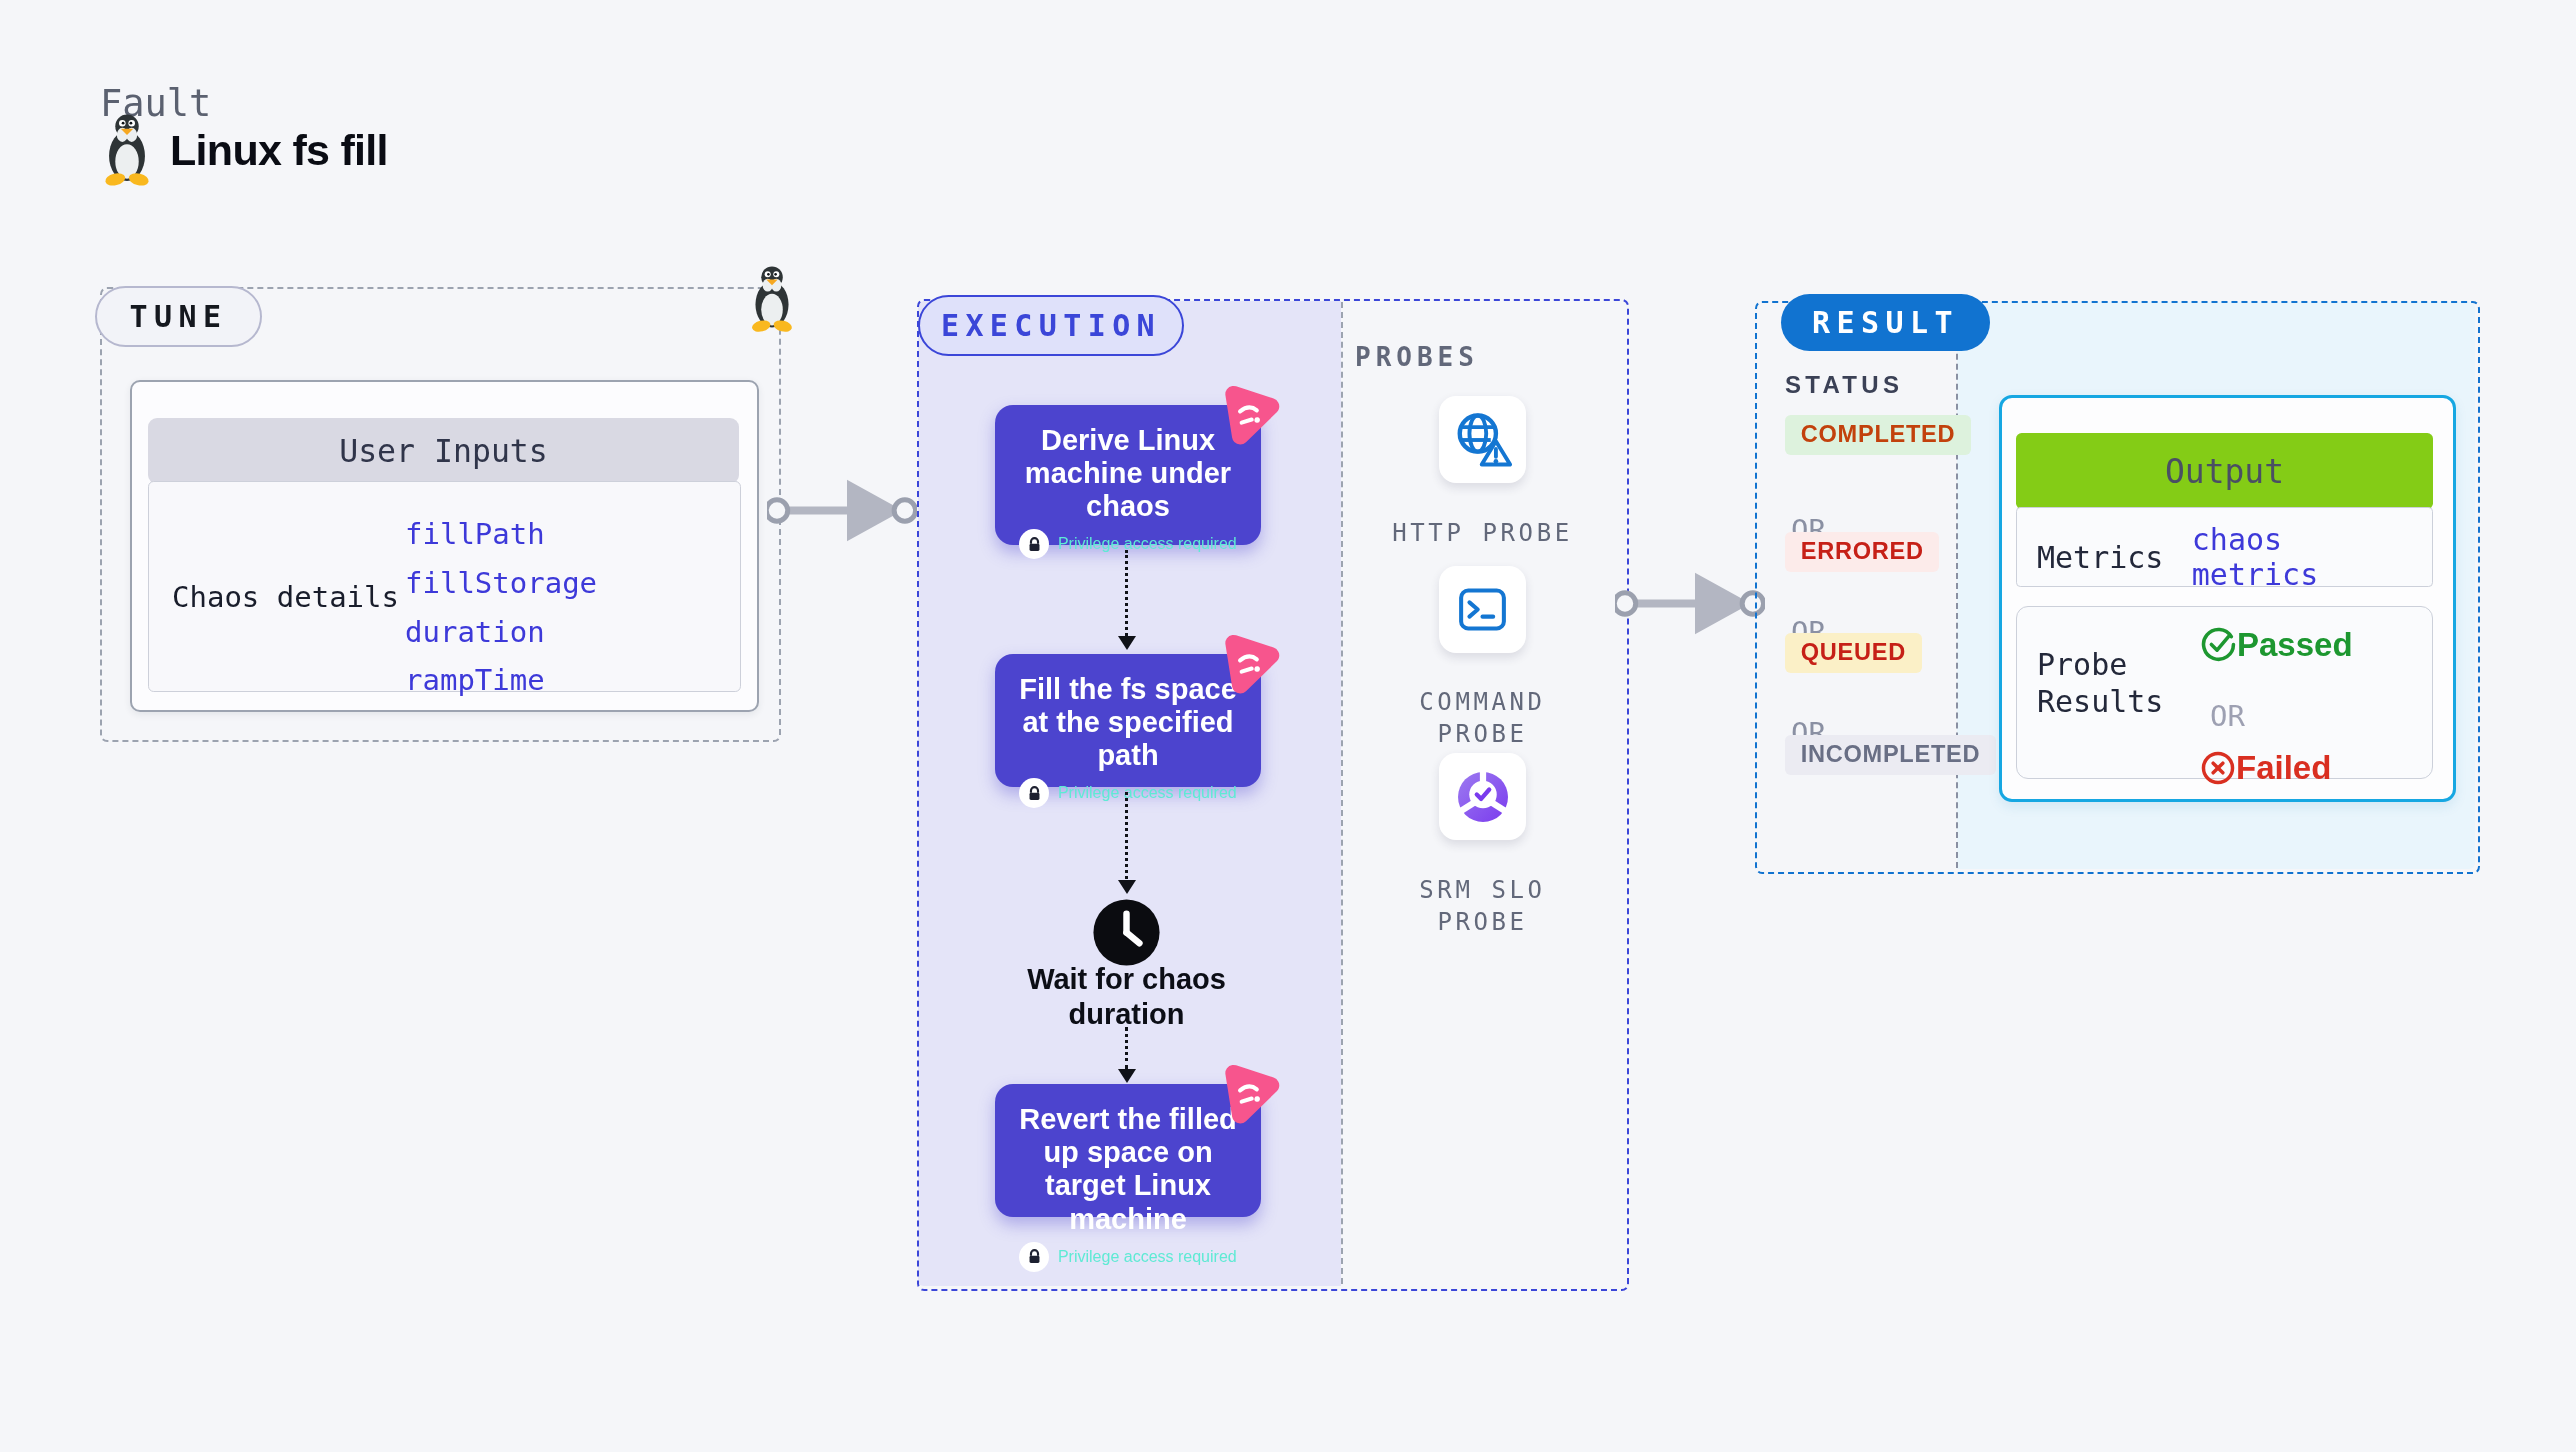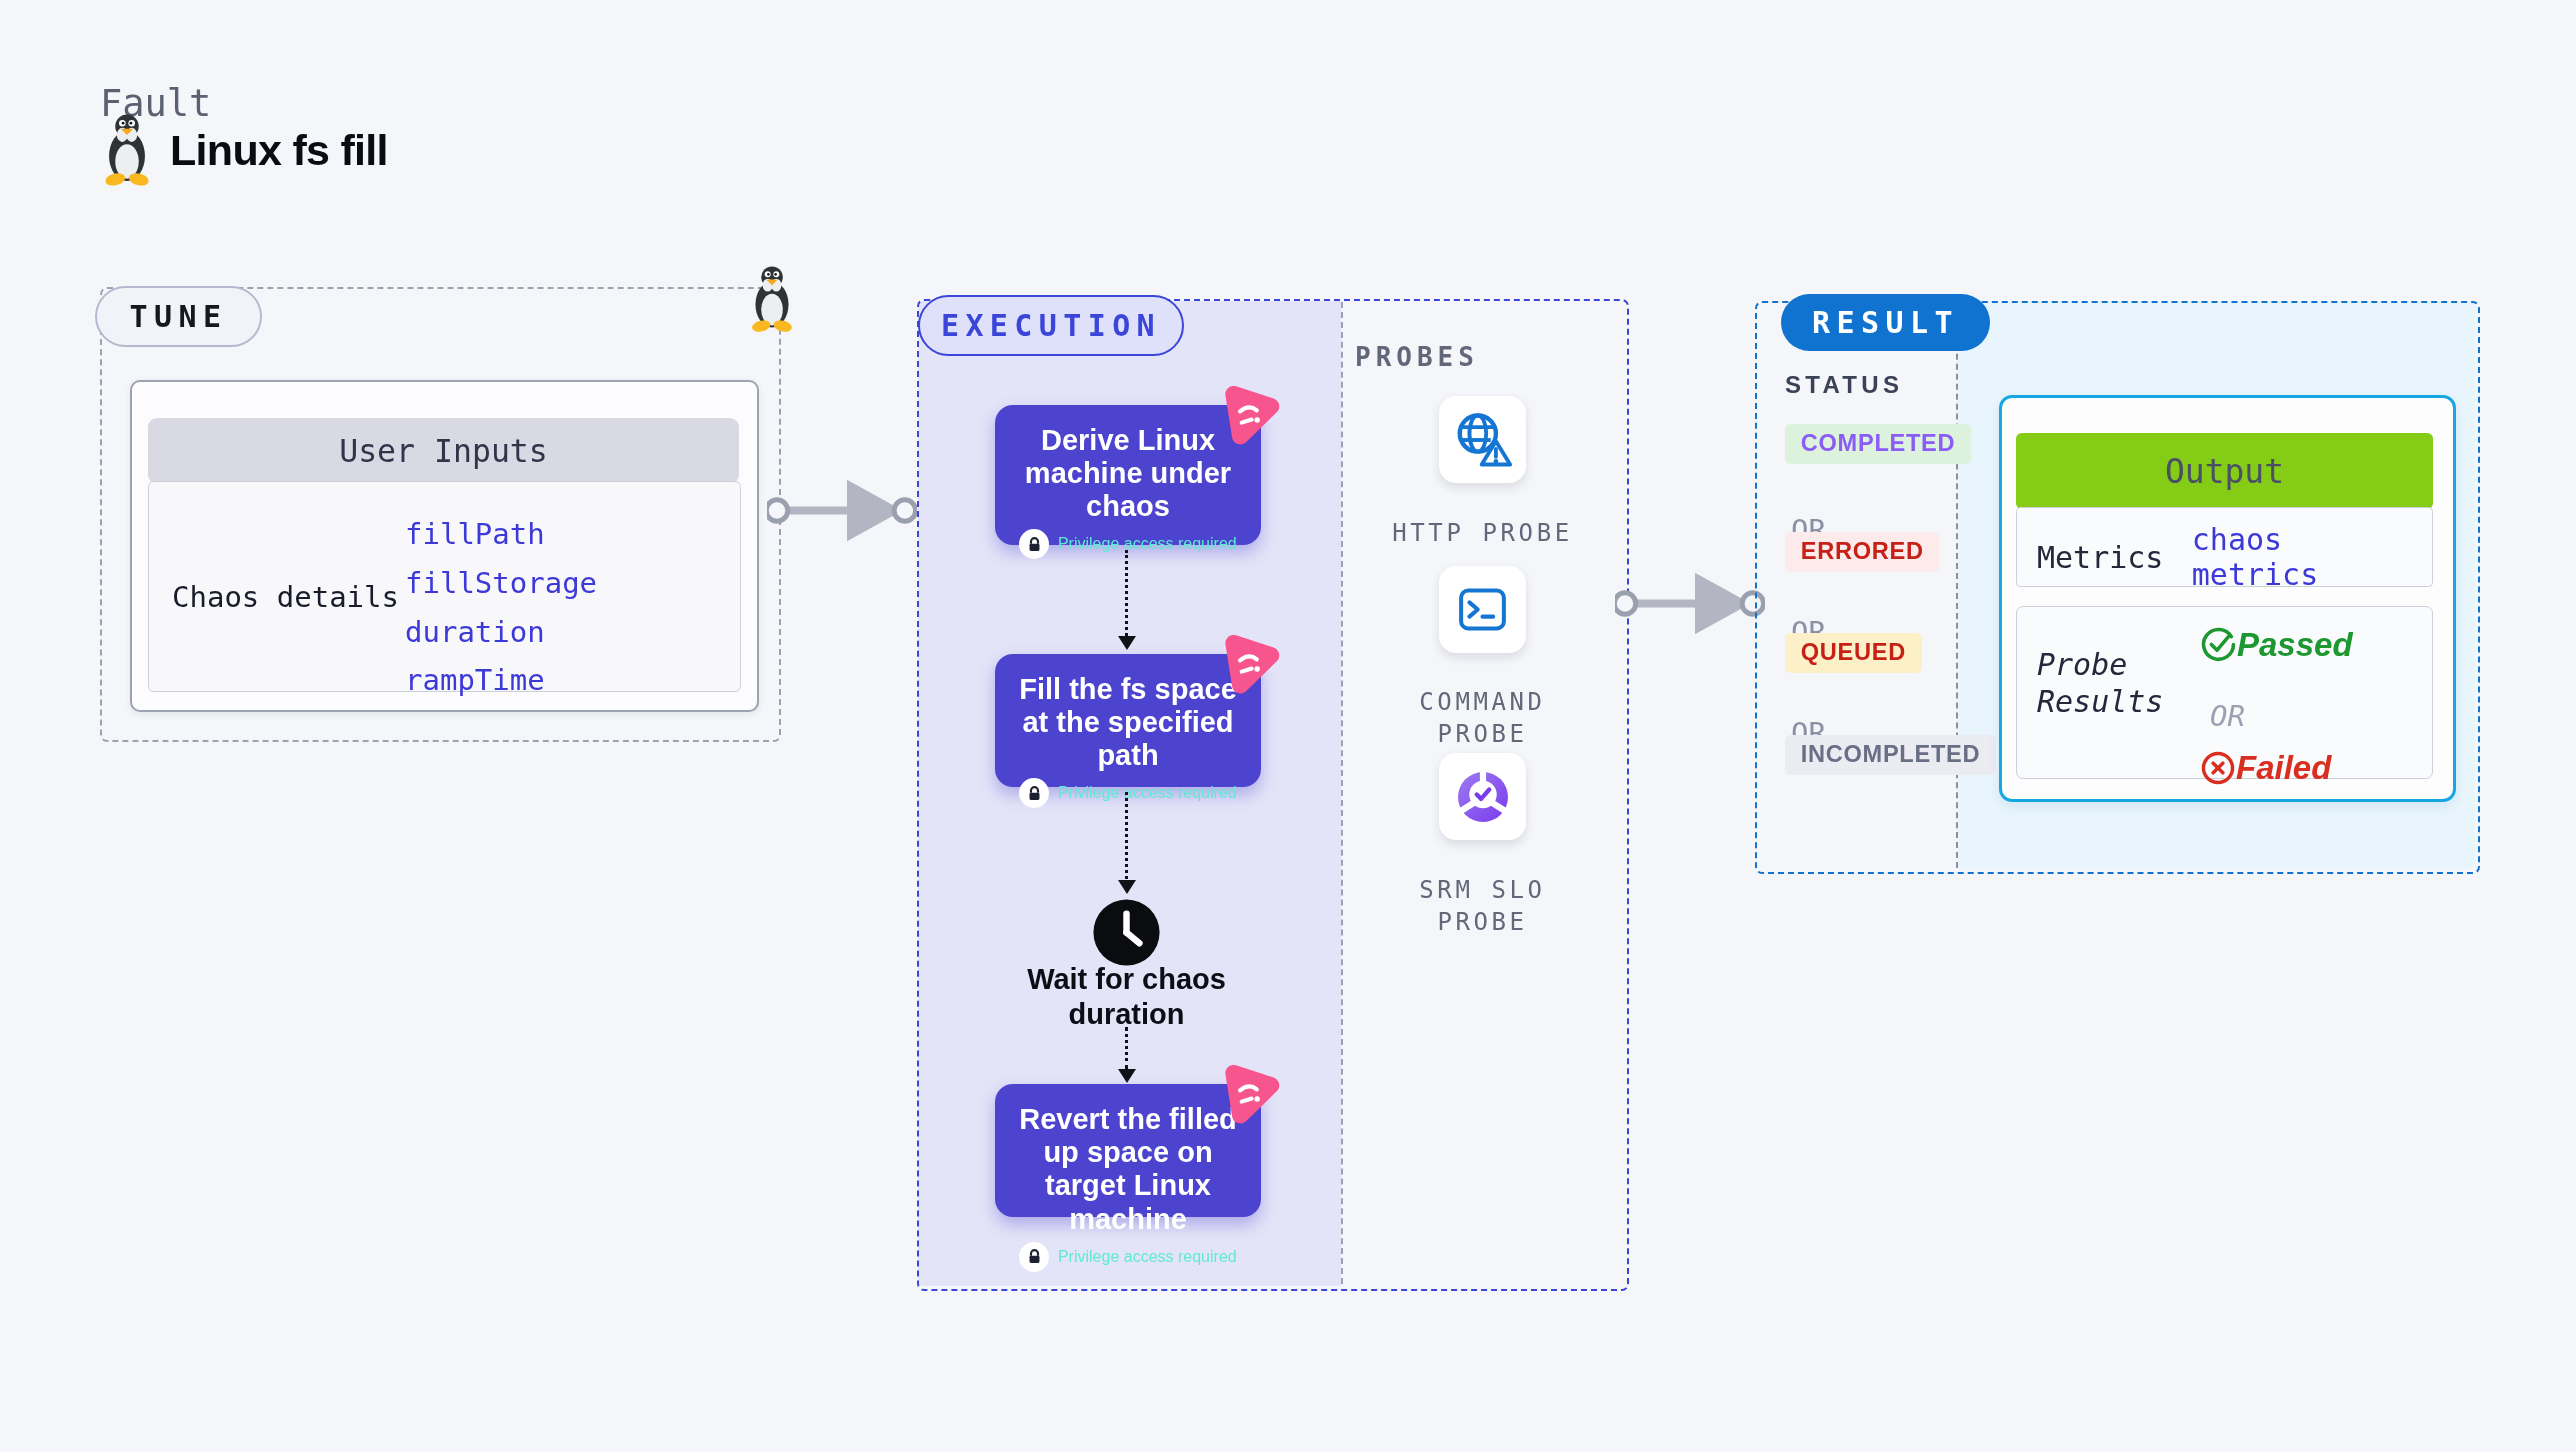--- a/index.html
+++ b/index.html
@@ -73,21 +73,21 @@
 
   .output-card{left:1999px;top:395px;width:451px;height:401px;background:#fdfdfe;
                border:3.6px solid #16a7e2;border-radius:13px;box-shadow:0 4.3px 11.5px rgba(20,120,180,.10);}
   .output-header{left:2016px;top:413px;width:417px;height:76px;background:#84cc16;border-radius:5.7px;
                  display:flex;align-items:center;justify-content:center;font-size:33px;color:#4a4f63;}
   .metrics-row{left:2016px;top:507px;width:417px;height:80px;background:#fafbfd;border:1.4px solid #ccd0da;
                border-radius:4.3px;display:flex;align-items:center;padding:0 20px;box-sizing:border-box;}
   .metrics-label{font-size:30px;color:#23283a;width:165px;}
   .metrics-link{font-size:30px;color:#3d39d9;cursor:pointer;}
   .proberes-row{left:2016px;top:606px;width:417px;height:173px;background:#fafbfd;border:1.4px solid #ccd0da;
-                border-radius:7px;display:flex;padding:18.6px 20px;box-sizing:border-box;font-style:italic;}
+                border-radius:12px;display:flex;padding:18.6px 20px;box-sizing:border-box;}
   .proberes-label{font-size:30px;color:#23283a;width:163px;line-height:1.25;}
   .pr-col{display:flex;flex-direction:column;gap:15.8px;}
   .pr-item{display:flex;align-items:center;gap:0;}
   .pr-passed{font-size:33px;font-weight:bold;color:#1d9730;}
   .pr-failed{font-size:33px;font-weight:bold;color:#d92f21;}
   .pr-or{font-size:29px;color:#9da0b2;margin-left:10px;}
 </style>
 </head>
 <body>
 
@@ -260,21 +260,21 @@
   <svg class="abs arrow-svg" style="left:1615px;top:564px" viewBox="0 0 210 110">
       <use href="#arrowglyph"></use>
     </svg>
 
   <div class="abs result-fill"></div>
   <div class="abs result-box"></div>
   <div class="abs result-divider"></div>
   <div class="abs badge result-badge mono">RESULT</div>
 
   <div class="abs status-header">STATUS</div>
-  <div class="abs status-pill" style="top:424px;background:#ddf2dd;color:#8b5cf6">COMPLETED</div>
+  <div class="abs status-pill" style="top:415px;background:#ddf2dd;color:#c2410c">COMPLETED</div>
   <div class="abs or-sep mono" style="top:493px">OR</div>
   <div class="abs status-pill" style="top:532px;background:#fcebea;color:#c62017">ERRORED</div>
   <div class="abs or-sep mono" style="top:595px">OR</div>
   <div class="abs status-pill" style="top:633px;background:#fbf0c7;color:#c62017">QUEUED</div>
   <div class="abs or-sep mono" style="top:696px">OR</div>
   <div class="abs status-pill" style="top:735px;background:#ebebf2;color:#696f85">INCOMPLETED</div>
 
   <div class="abs output-card"></div>
   <div class="abs output-header mono">Output</div>
 

